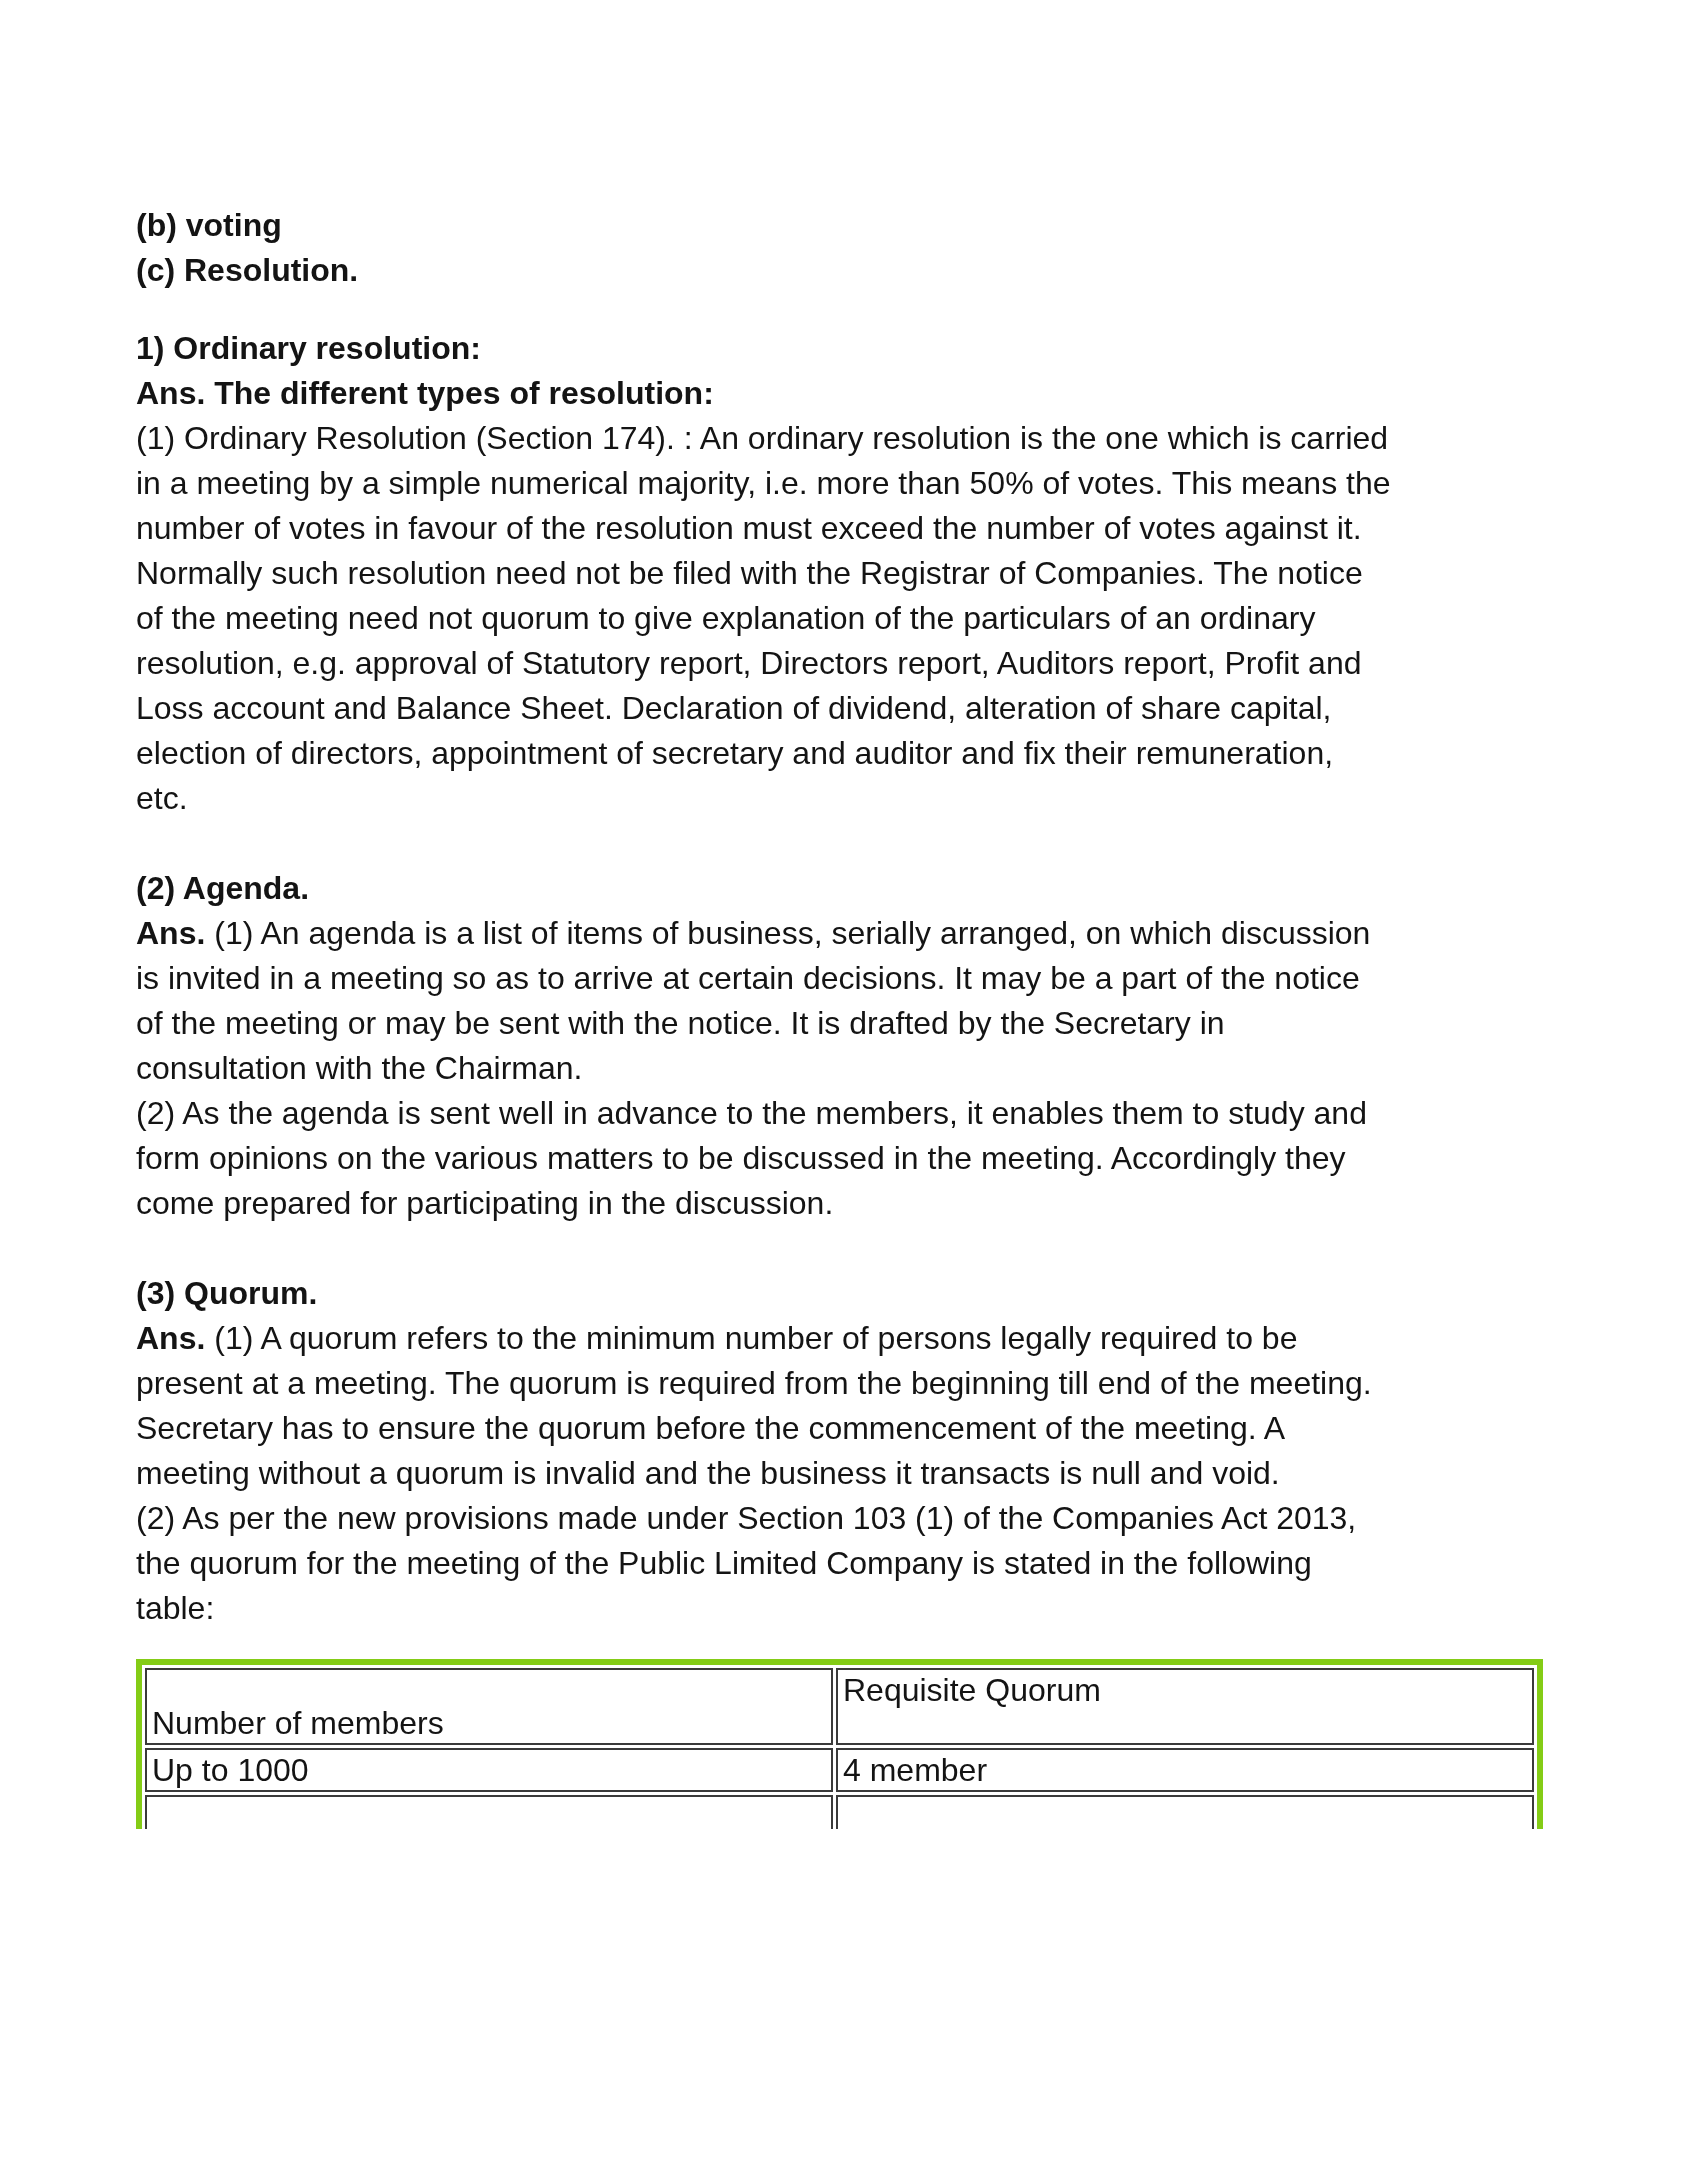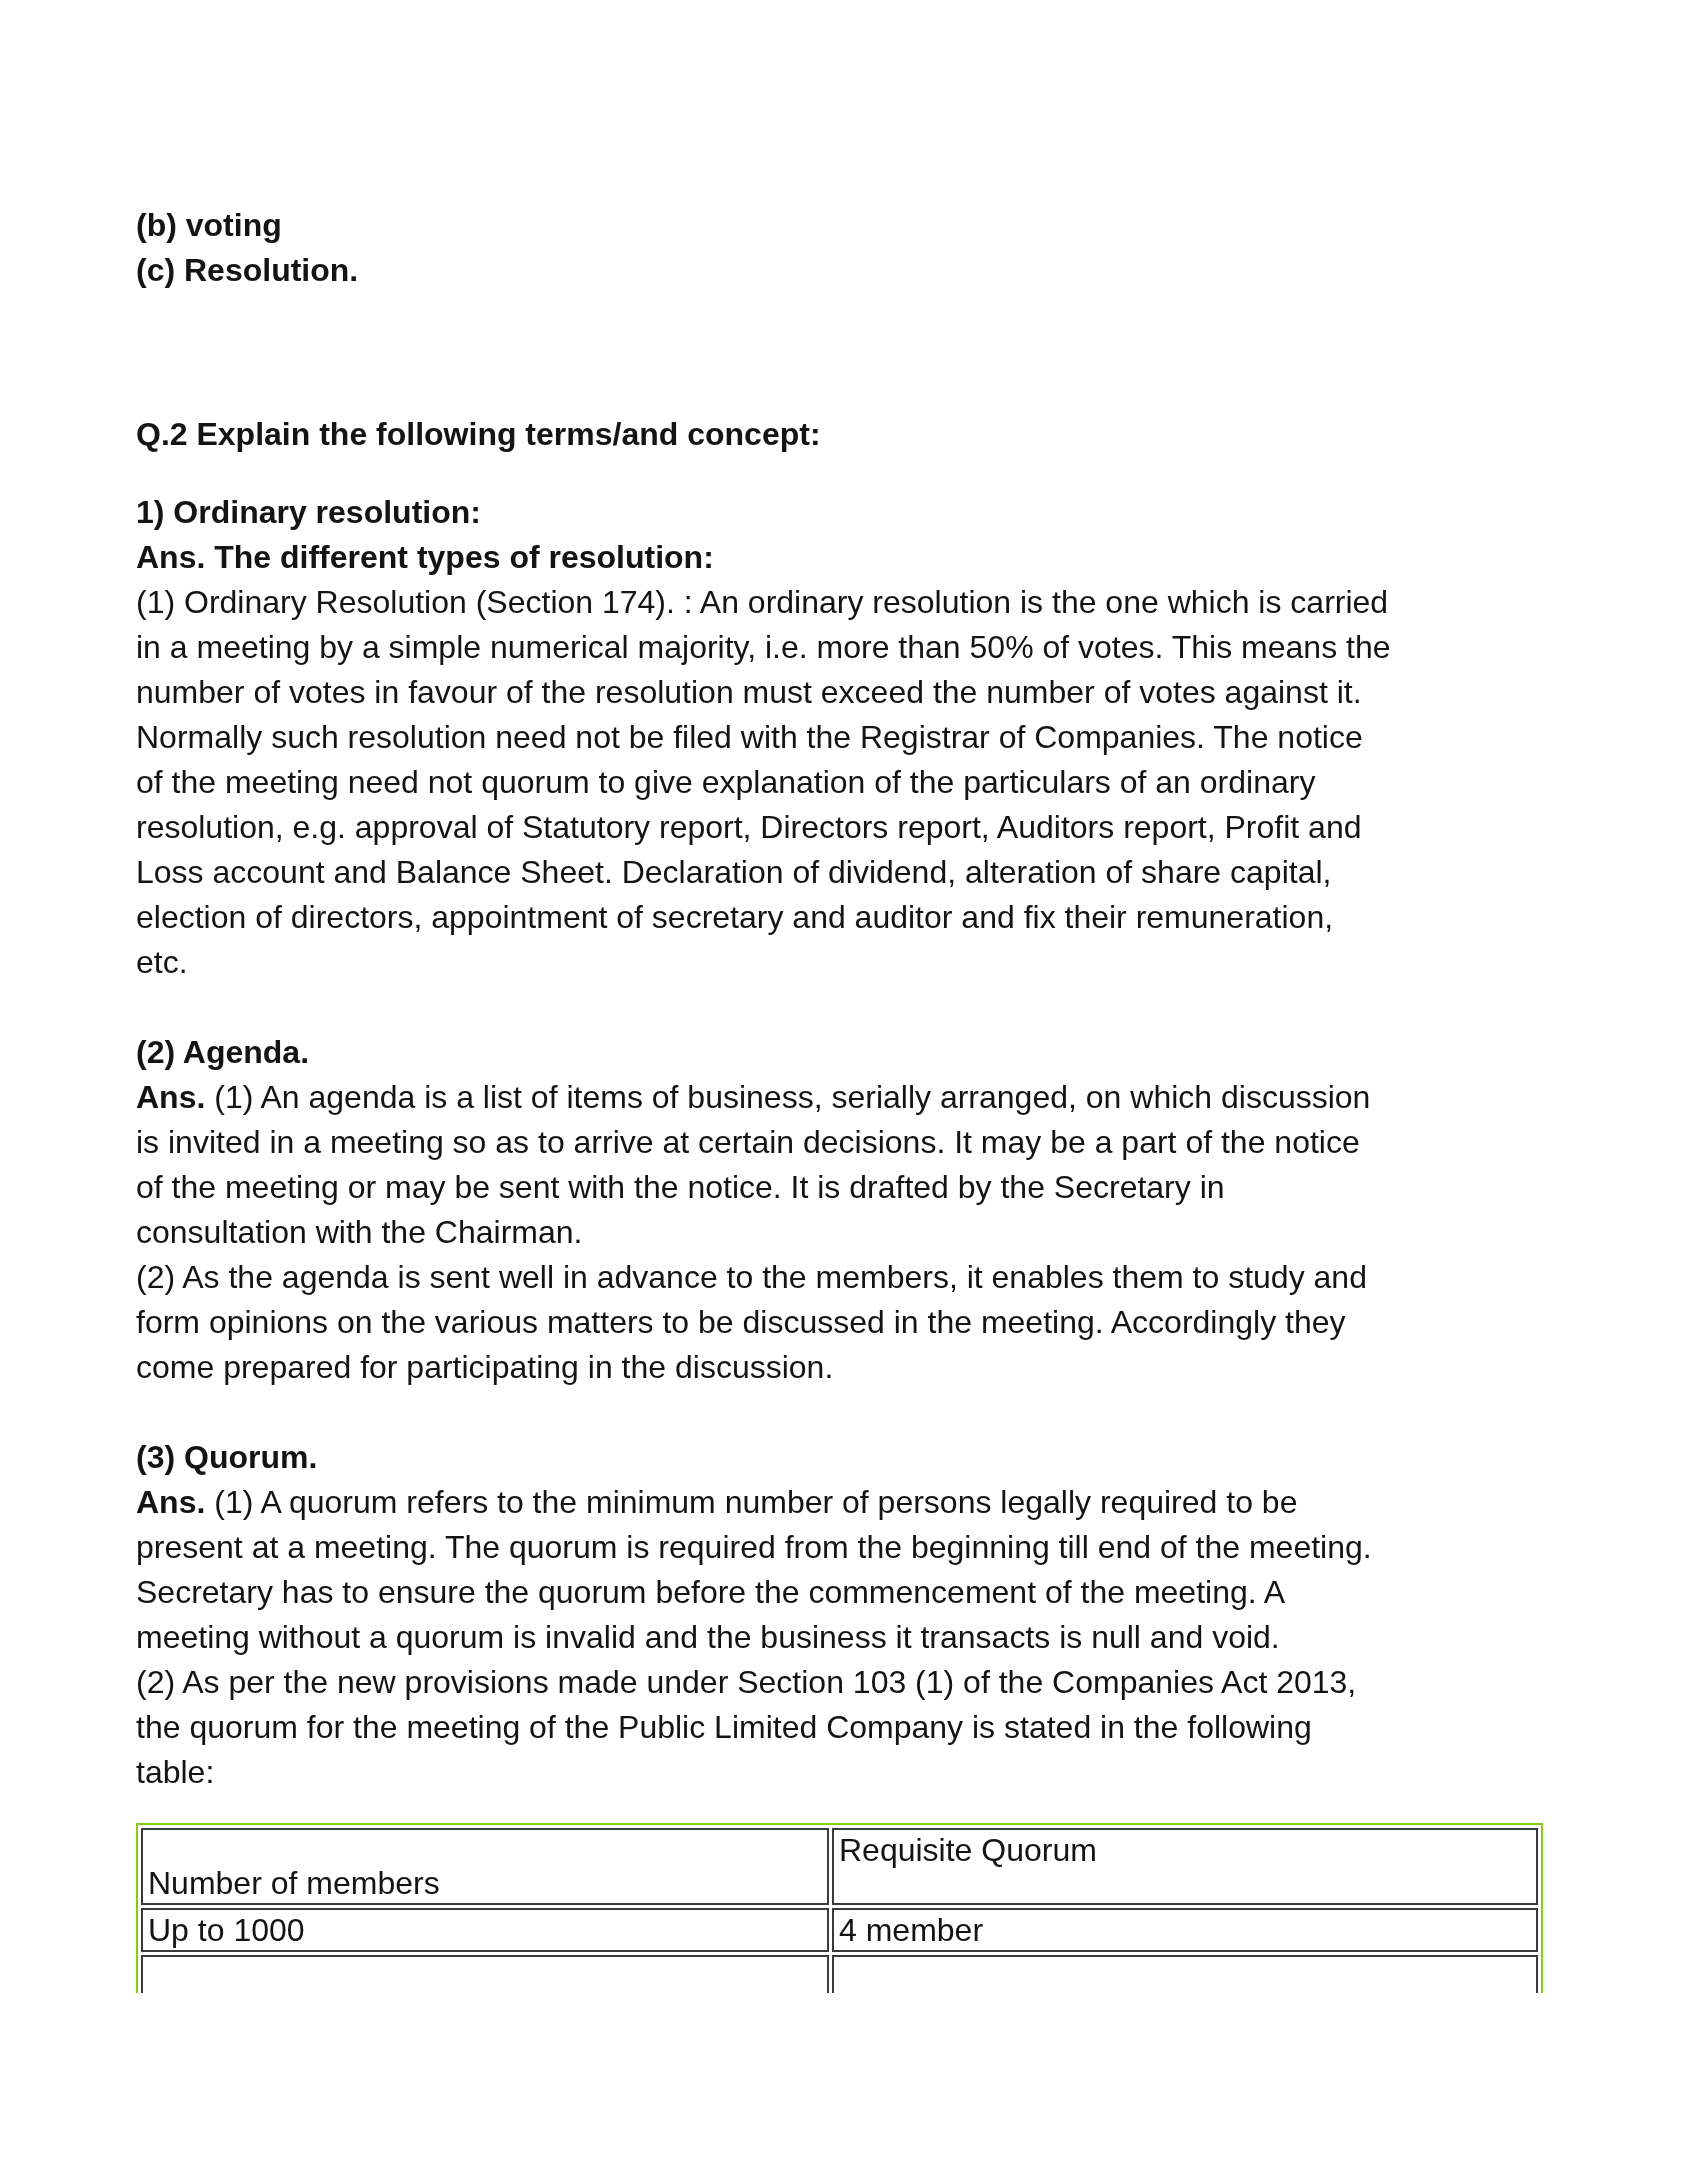--- a/index.html
+++ b/index.html
@@ -21,21 +21,21 @@
   .ln { height: 45px; line-height: 45px; white-space: nowrap; }
   .bold { font-weight: 700; }
   .q2 { margin-top: 119px; }
   .sec1 { margin-top: 33px; }
   .sec2 { margin-top: 45px; }
   .sec3 { margin-top: 45px; }
   .table-clip { margin-top: 28px; height: 170px; overflow: hidden; }
   table.qtable {
     border-collapse: separate;
     border-spacing: 3px;
-    border: 2px solid #84cc16;
+    border: 6px solid #84cc16;
     width: 1407px;
     table-layout: fixed;
     background: #ffffff;
   }
   table.qtable td {
     border: 2px solid #3a3a3a;
     padding: 0 5px;
     font-size: 32px;
     line-height: 40px;
     background: #ffffff;
@@ -50,21 +50,20 @@
 <body>
 
 <div class="page">
   <div class="content">
 
     <div>
       <div class="ln bold">(b) voting</div>
       <div class="ln bold">(c) Resolution.</div>
     </div>
 
-    <div class="ln bold q2">Q.2 Explain the following terms/and concept:</div>
 
     <div class="sec1">
       <div class="ln bold">1) Ordinary resolution:</div>
       <div class="ln bold">Ans. The different types of resolution:</div>
       <div class="ln">(1) Ordinary Resolution (Section 174). : An ordinary resolution is the one which is carried</div>
       <div class="ln">in a meeting by a simple numerical majority, i.e. more than 50% of votes. This means the</div>
       <div class="ln">number of votes in favour of the resolution must exceed the number of votes against it.</div>
       <div class="ln">Normally such resolution need not be filed with the Registrar of Companies. The notice</div>
       <div class="ln">of the meeting need not quorum to give explanation of the particulars of an ordinary</div>
       <div class="ln">resolution, e.g. approval of Statutory report, Directors report, Auditors report, Profit and</div>

